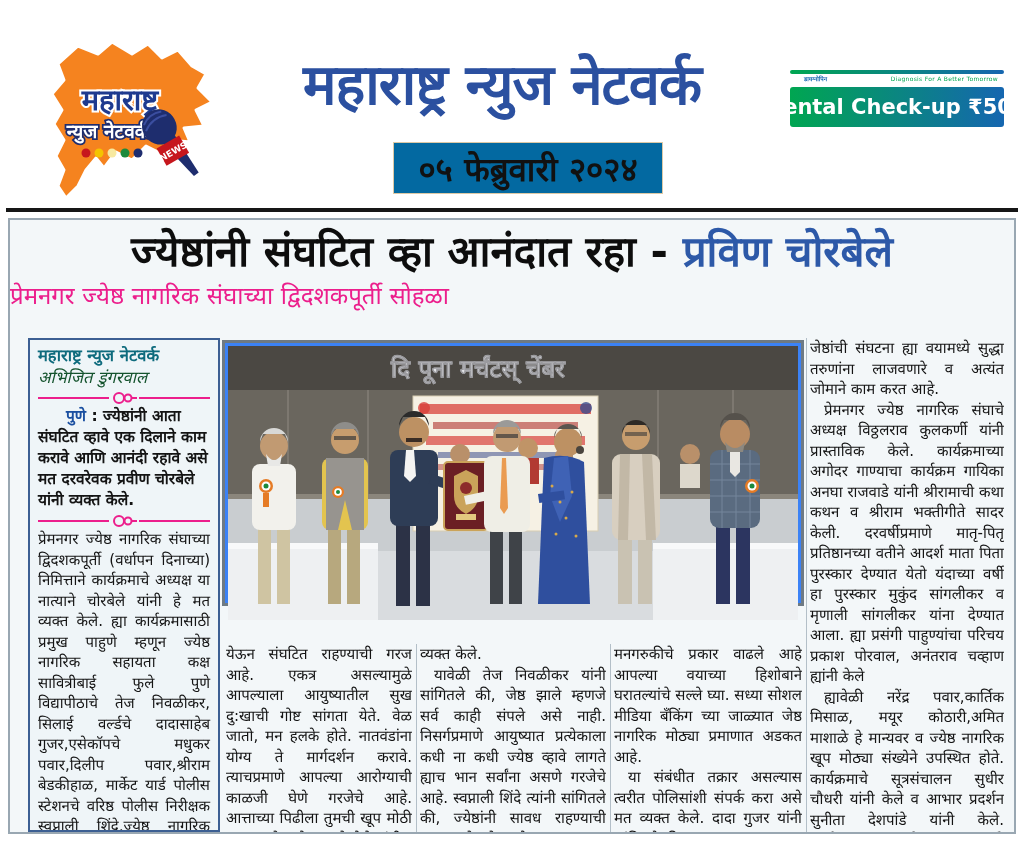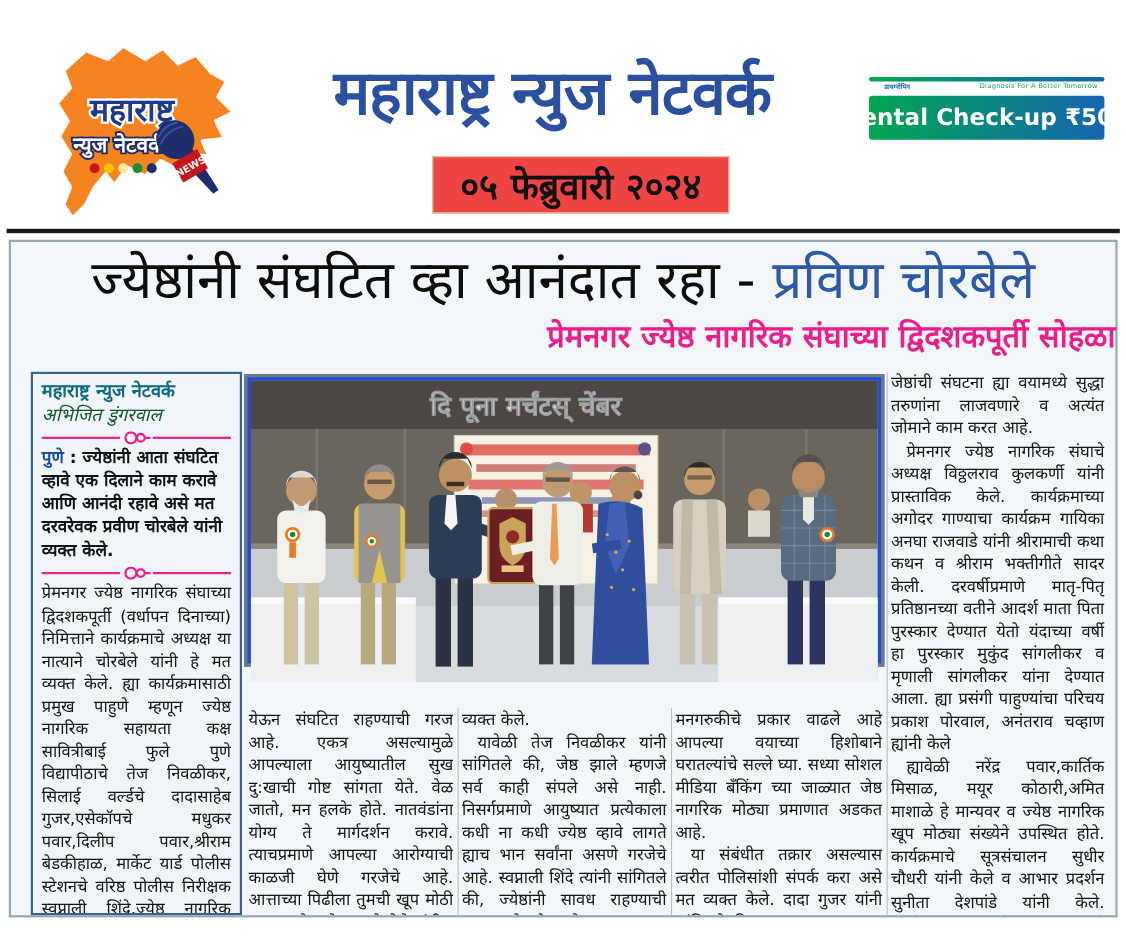--- a/index.html
+++ b/index.html
@@ -13,21 +13,21 @@
   
   .header { position:absolute; top:0; left:0; width:1024px; height:207px; background:#fff; }
   .logo-wrap { position:absolute; left:20px; top:28px; width:200px; height:175px; }
   .masthead-title {
     position:absolute; left:222px; top:44px; width:560px;
     text-align:center; font-size:56px; font-weight:bold; color:#2b50a0;
     letter-spacing:-1px; white-space:nowrap;
   }
   .date-strip {
     position:absolute; left:393px; top:142px; width:270px; height:52px;
-    background:#ef4444; border:1px solid #dcc9a6;
+    background:#0369a1; border:1px solid #dcc9a6;
     display:flex; align-items:center; justify-content:center;
     font-size:33px; font-weight:bold; color:#111; white-space:nowrap;
   }
   
   .ad { position:absolute; left:790px; top:70px; width:214px; }
   .ad-rule { height:4px; width:100%; background:linear-gradient(90deg,#00a651,#1566b0); border-radius:2px; }
   .ad-brand { margin-top:4px; text-align:center; font-size:26px; font-weight:bold; letter-spacing:.5px; white-space:nowrap; line-height:1; }
   .ad-brand .b1 { color:#1566b0; }
   .ad-brand .b2 { color:#00958c; }
   .ad-brand .reg { color:#c62828; font-size:9px; vertical-align:top; }
@@ -40,43 +40,43 @@
     border-radius:3px; display:flex; align-items:center; justify-content:center;
     color:#fff; font-weight:bold; font-size:21px; white-space:nowrap;
   }
   .top-rule { position:absolute; top:208px; left:6px; width:1012px; height:4px; background:#161616; }
 
   
   .article {
     position:absolute; top:218px; left:8px; width:1008px; height:616px;
     background:#f3f7f9; border:2px solid #99a7b2;
   }
-  .headline { text-align:center; margin-top:8px; font-size:48px; font-weight:normal; line-height:1.15; white-space:nowrap; color:#0d0d0d; }
+  .headline { text-align:center; margin-top:8px; font-size:42px; font-weight:bold; line-height:1.15; white-space:nowrap; color:#0d0d0d; }
   .headline .name { color:#2d59a8; }
-  .subhead { text-align:right; font-size:28px; font-weight:bold; color:#ec1e8c; margin-top:2px; white-space:nowrap; }
+  .subhead { text-align:left; font-size:24px; font-weight:normal; color:#ec1e8c; margin-top:2px; white-space:nowrap; }
 
   .bodytext { font-size:15px; line-height:20.5px; color:#141414; text-align:justify; }
   .bodytext p.indent { text-indent:14px; }
 
   
   .col1 {
     position:absolute; left:18px; top:118px; width:192px; height:494px;
     border:2px solid #3c5f93; background:#eff5f8; padding:6px 8px; overflow:hidden;
   }
   .agency { color:#0e6b7d; font-weight:bold; font-size:16.5px; white-space:nowrap; }
   .reporter { font-style:italic; font-size:16.5px; color:#14532d; margin-top:1px; }
   .pink-divider { position:relative; border-top:2px solid #ec1e8c; margin:9px 0 7px 0; }
   .pink-divider .orn { position:absolute; left:50%; top:-7px; transform:translateX(-50%); background:#eff5f8; padding:0 2px; line-height:0; }
   .lead { font-size:15.5px; font-weight:bold; line-height:21px; text-align:left; color:#141414; }
-  .lead .city { color:#1a4fa0; }
+  .lead .city { color:#1a4fa0;margin-left:28px; }
 
   
   .photo-frame {
     position:absolute; left:212px; top:120px; width:582px; height:266px;
-    border:3px solid #6e7a84; background:#1d4ed8; padding:3px;
+    border:3px solid #6e7a84; background:#3b82f6; padding:3px;
   }
   .photo-frame svg { display:block; width:570px; height:274px; }
 
   
   .colu { position:absolute; top:424px; height:188px; overflow:hidden; }
   .col2 { left:216px; width:186px; }
   .col3 { left:410px; width:186px; }
   .col4 { left:604px; width:188px; }
   
   .col5 { position:absolute; left:800px; top:118px; width:194px; height:494px; overflow:hidden; }

